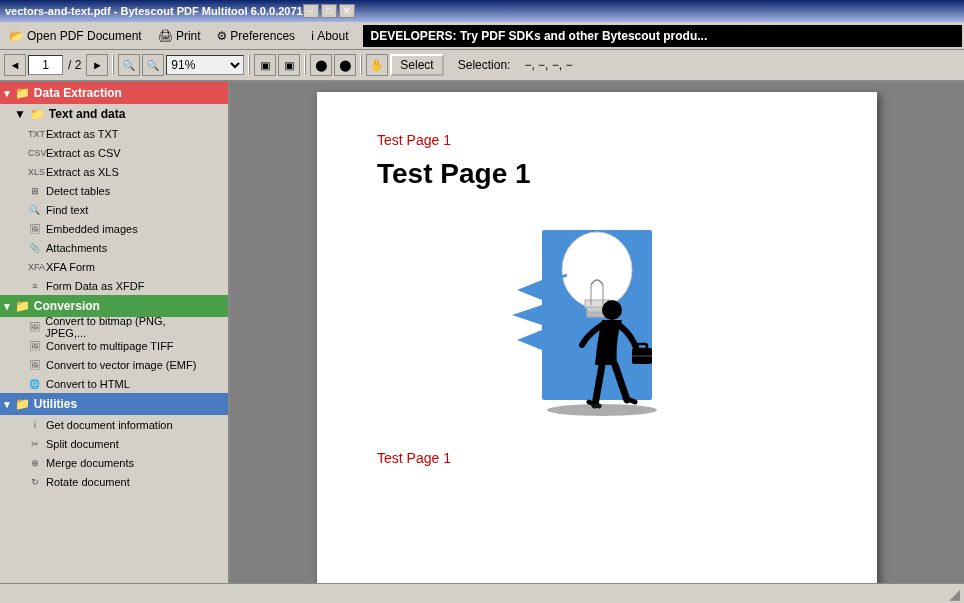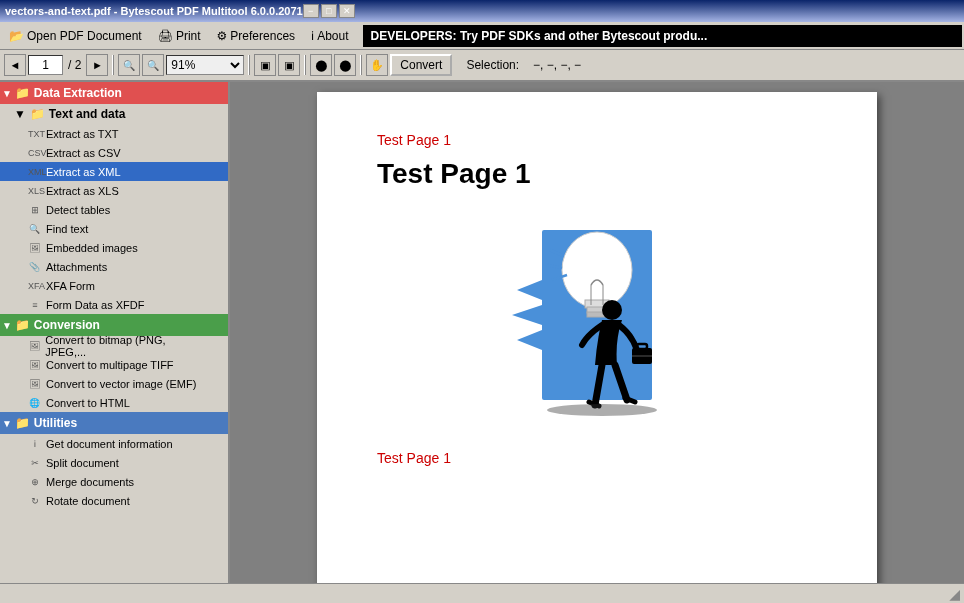--- a/index.html
+++ b/index.html
@@ -233,21 +233,21 @@
     <option>125%</option>
   </select>
   <div class="toolbar-separator"></div>
   <div class="toolbar-btn">▣</div>
   <div class="toolbar-btn">▣</div>
   <div class="toolbar-separator"></div>
   <div class="toolbar-btn">⬤</div>
   <div class="toolbar-btn">⬤</div>
   <div class="toolbar-separator"></div>
   <div class="toolbar-btn">✋</div>
-  <button class="select-btn">Convert</button>
+  <button class="select-btn">Select</button>
   <span class="selection-label">Selection:</span>
   <span class="selection-label">−, −, −, −</span>
 </div>
 
 <div class="main-content">
 
   <div class="sidebar">
 
     <div class="tree-header data-extraction">
       <span class="tree-expand-icon">▼</span>
@@ -261,24 +261,20 @@
       <span>Text and data</span>
     </div>
 
     <div class="tree-item">
       <span class="tree-item-icon">TXT</span>
       <span>Extract as TXT</span>
     </div>
     <div class="tree-item">
       <span class="tree-item-icon">CSV</span>
       <span>Extract as CSV</span>
-    </div>
-    <div class="tree-item selected">
-      <span class="tree-item-icon">XML</span>
-      <span>Extract as XML</span>
     </div>
     <div class="tree-item">
       <span class="tree-item-icon">XLS</span>
       <span>Extract as XLS</span>
     </div>
     <div class="tree-item">
       <span class="tree-item-icon">⊞</span>
       <span>Detect tables</span>
     </div>
     <div class="tree-item">

